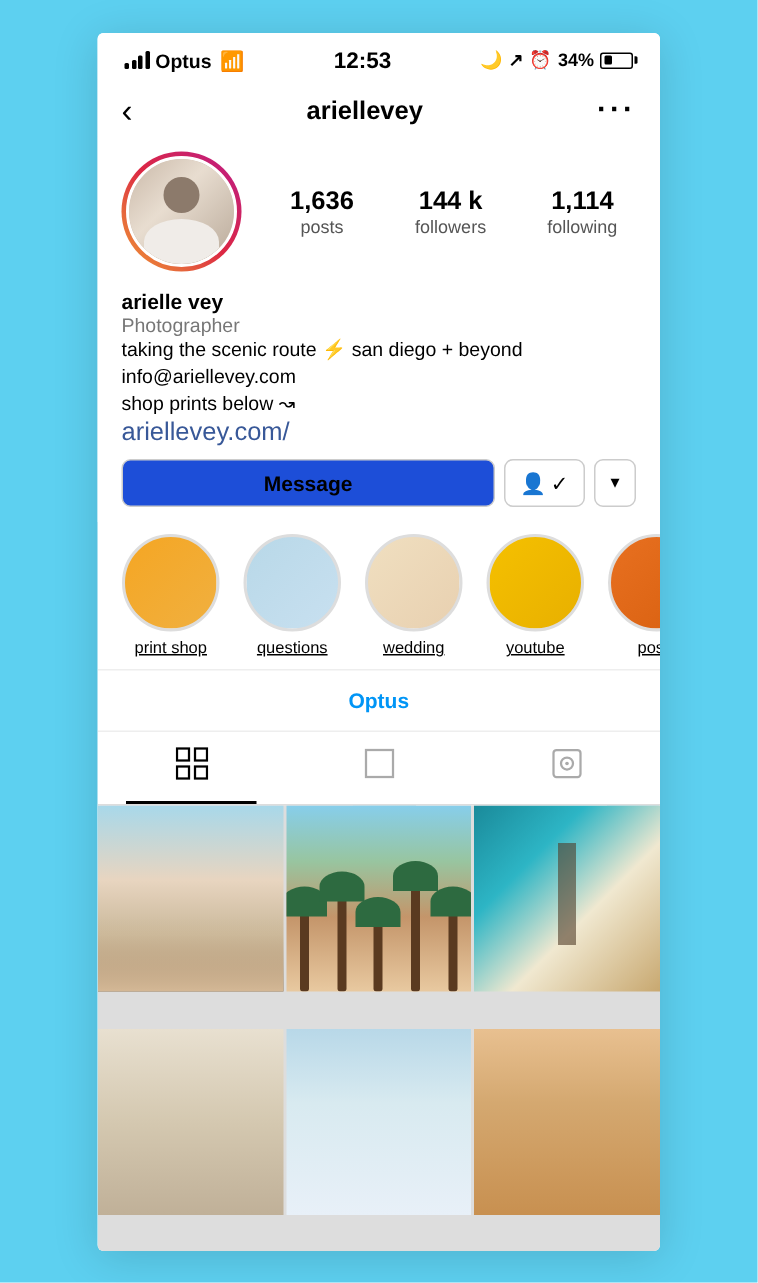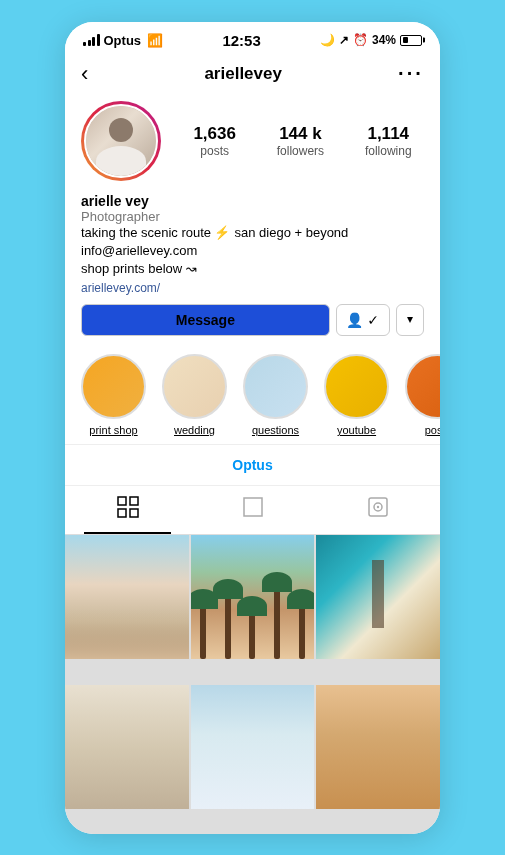--- a/index.html
+++ b/index.html
@@ -11,21 +11,21 @@
       display: flex;
       justify-content: center;
       align-items: center;
       font-family: -apple-system, BlinkMacSystemFont, 'Helvetica Neue', Arial, sans-serif;
     }
 
     .phone-container {
       width: 375px;
       height: 812px;
       background: #ffffff;
-      border-radius: 28px;
+      border-radius: 4px;
       overflow: hidden;
       display: flex;
       flex-direction: column;
       box-shadow: 0 4px 30px rgba(0,0,0,0.15);
     }
 
     
     .status-bar {
       display: flex;
       justify-content: space-between;
@@ -292,21 +292,21 @@
       color: #777;
     }
 
     .bio-line {
       font-size: 13px;
       color: #000;
       line-height: 1.4;
     }
 
     .bio-link {
-      font-size: 12px;
+      font-size: 17px;
       color: #385898;
       text-decoration: none;
       text-align: right;
     }
 
     
     .highlights-section {
       padding: 8px 0 8px 16px;
       display: flex;
       gap: 16px;
@@ -557,27 +557,27 @@
   </div>
 
   <div class="highlights-section">
 
     <div class="highlight-item">
       <div class="highlight-circle" style="background: linear-gradient(135deg, #f5a623, #f0b040);"></div>
       <span class="highlight-label">print shop</span>
     </div>
 
     <div class="highlight-item">
+      <div class="highlight-circle" style="background: linear-gradient(135deg, #b8d8e8, #c8e0f0);"></div>
+      <span class="highlight-label">questions</span>
+    </div>
+
+    <div class="highlight-item">
       <div class="highlight-circle" style="background: linear-gradient(135deg, #f0dfc0, #e8d0b0);"></div>
       <span class="highlight-label">wedding</span>
-    </div>
-
-    <div class="highlight-item">
-      <div class="highlight-circle" style="background: linear-gradient(135deg, #b8d8e8, #c8e0f0);"></div>
-      <span class="highlight-label">questions</span>
     </div>
 
     <div class="highlight-item">
       <div class="highlight-circle" style="background: linear-gradient(135deg, #f5c000, #e8b000);"></div>
       <span class="highlight-label">youtube</span>
     </div>
 
     <div class="highlight-item">
       <div class="highlight-circle" style="background: linear-gradient(135deg, #e87020, #d86010);"></div>
       <span class="highlight-label">positi</span>

